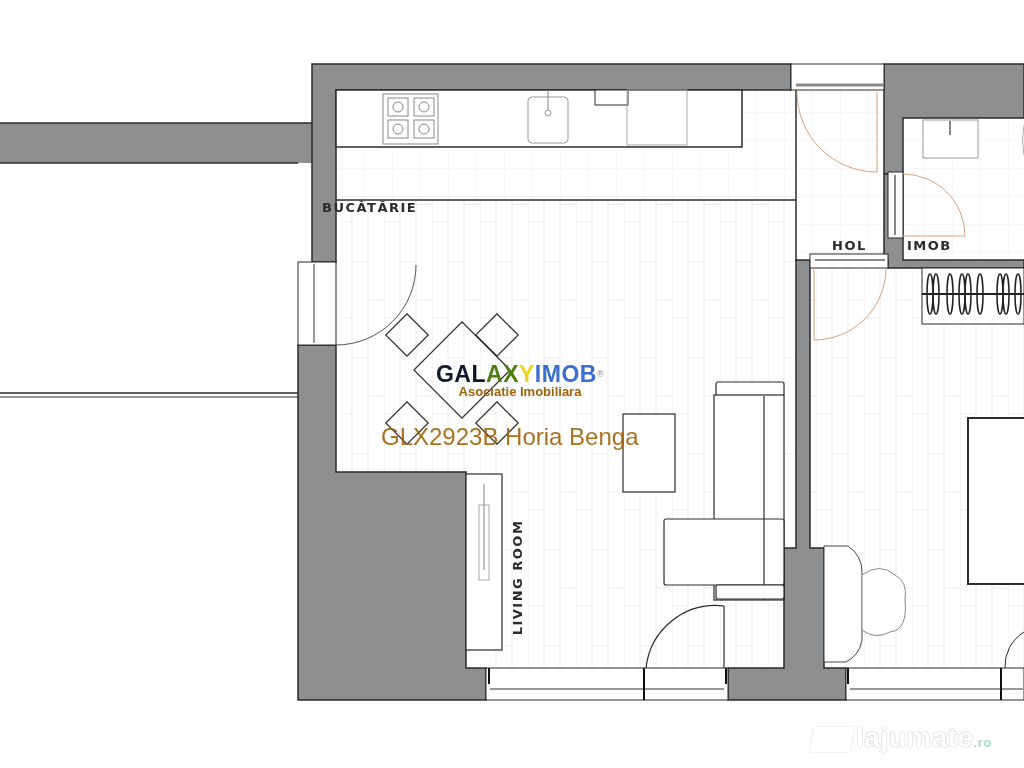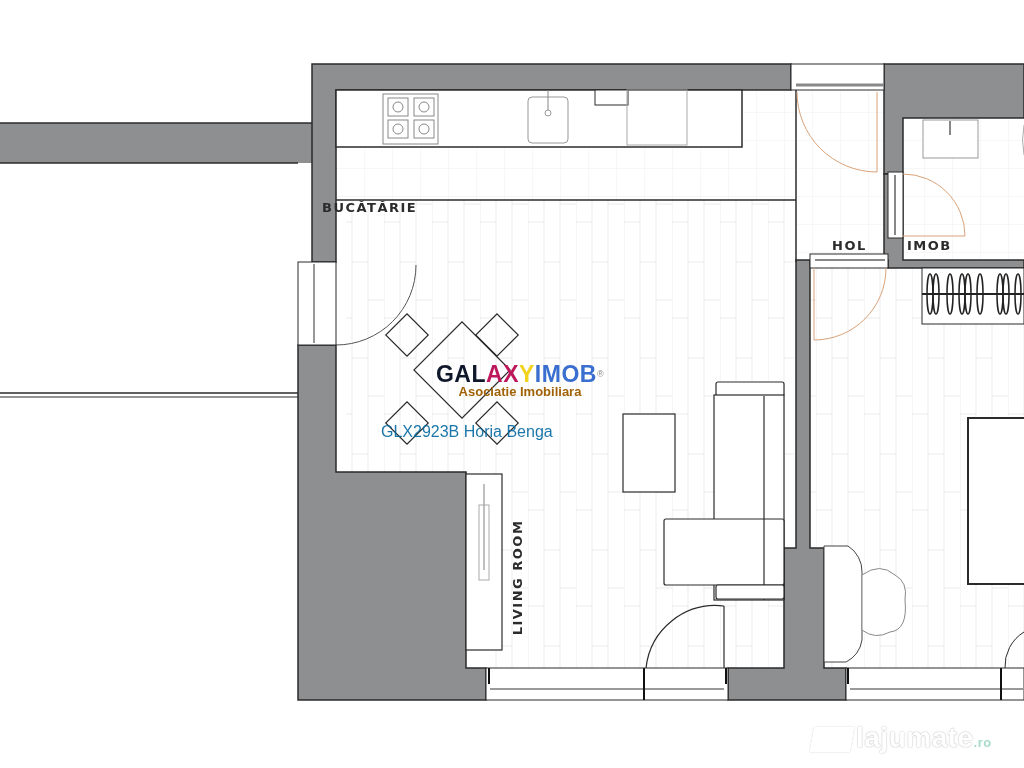--- a/index.html
+++ b/index.html
@@ -5,24 +5,24 @@
   html,body{margin:0;padding:0;background:#ffffff;}
   body{width:1024px;height:768px;position:relative;overflow:hidden;font-family:"DejaVu Sans",sans-serif;}
   #plan{position:absolute;left:0;top:0;}
   .room-label{position:absolute;font-family:"DejaVu Sans",sans-serif;font-size:13px;letter-spacing:1.5px;color:#2b2b2b;font-weight:600;}
   .lbl-kitchen{left:322px;top:184px;margin-top:16px;}
   .lbl-hol{left:832px;top:238px;}
   .lbl-baie{left:907px;top:238px;}
   .lbl-living{left:452px;top:570px;transform:rotate(-90deg);transform-origin:center;width:130px;text-align:center;}
   .wm{position:absolute;left:380px;top:362px;width:280px;text-align:center;}
   .wm-brand{font-family:"Liberation Sans",sans-serif;font-weight:900;font-size:23px;letter-spacing:0.5px;line-height:24px;}
-  .wm-brand .c1{color:#0f172a;} .wm-brand .c2{color:#be185d;} .wm-brand .c3{color:#f2d21b;} .wm-brand .c4{color:#3a6fd0;margin-top:44px;}
+  .wm-brand .c1{color:#0f172a;} .wm-brand .c2{color:#4d7c0f;} .wm-brand .c3{color:#f2d21b;} .wm-brand .c4{color:#3a6fd0;margin-top:44px;}
   .wm-brand sup{font-size:9px;color:#888;font-weight:400;vertical-align:top;}
   .wm-sub{font-family:"Liberation Sans",sans-serif;font-weight:700;font-size:13px;color:#a16207;margin-top:-2px;}
-  .wm-ref{position:absolute;left:381px;top:423px;font-family:"Liberation Sans",sans-serif;font-size:16px;color:#0369a1;opacity:0.9;white-space:nowrap;}
+  .wm-ref{position:absolute;left:381px;top:423px;font-family:"Liberation Sans",sans-serif;font-size:24px;color:#a16207;opacity:0.9;white-space:nowrap;}
   .site-wm{position:absolute;left:812px;top:722px;font-family:"Liberation Sans",sans-serif;font-size:28px;font-weight:700;color:#ffffff;text-shadow:0 0 1px #bbb,0 0 2px #ccc;letter-spacing:0.5px;}
   .site-wm .tld{font-size:13px;color:#a8dccb;text-shadow:none;text-align:right;}
   .site-wm .logo{display:inline-block;width:34px;height:22px;border:3px solid #fff;border-top:none;transform:skew(-10deg);box-shadow:0 0 2px #ccc;margin-right:4px;vertical-align:middle;}
 </style>
 </head>
 <body>
 
 <svg id="plan" width="1024" height="768" viewBox="0 0 1024 768" xmlns="http://www.w3.org/2000/svg">
   <defs>
     <pattern id="planks" width="48" height="96" patternUnits="userSpaceOnUse">

